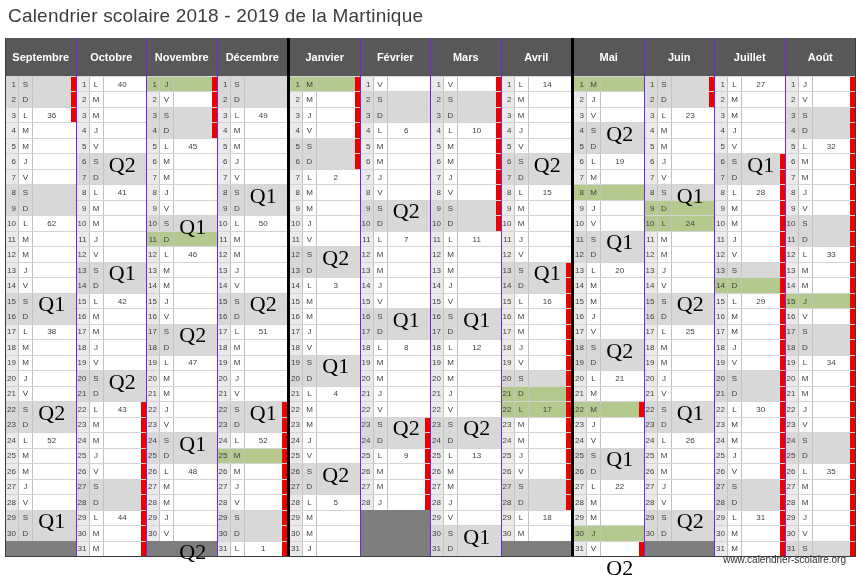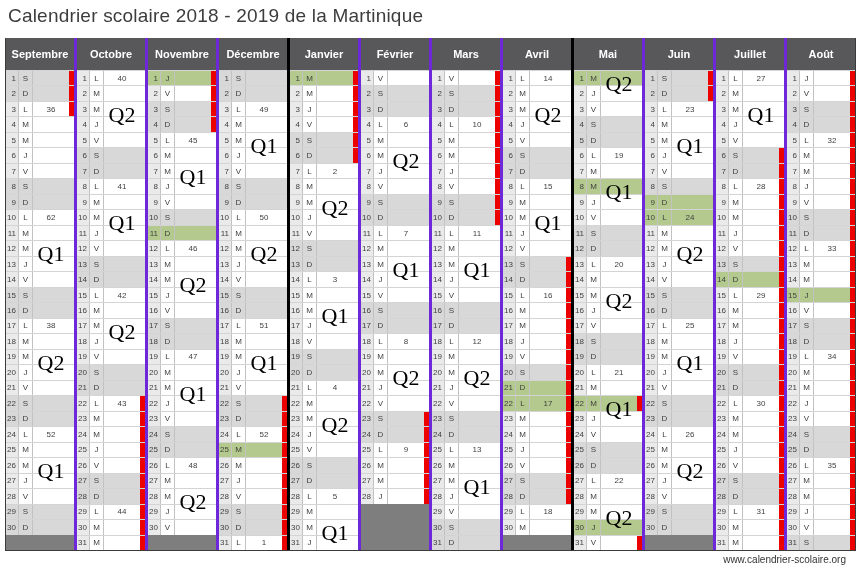--- a/index.html
+++ b/index.html
@@ -6,45 +6,45 @@
   body{width:860px;height:575px;font-family:"Liberation Sans",sans-serif;position:relative;overflow:hidden;}
 
   .topbar{position:absolute;top:0;left:0;right:8px;height:38px;}
   .page-title{position:absolute;left:8px;top:5px;font-size:19px;color:#3d3d3d;letter-spacing:.2px;}
   .legend{position:absolute;right:16px;top:3px;display:flex;flex-direction:column;gap:2px;}
   .legend-item{display:flex;align-items:center;gap:5px;height:13px;}
   .legend-swatch{width:26px;height:10px;display:inline-block;}
   .legend-label{font-size:8.5px;color:#222;}
 
   .calendar{position:absolute;left:5px;right:4px;top:38px;display:flex;border:1px solid #3b3b3b;border-top:none;}
-  .month{flex:1 1 0;min-width:0;border-left:3px solid #6d28d9;position:relative;}
+  .month{flex:1 1 0;min-width:0;border-left:1px solid #6d28d9;position:relative;}
   .month:first-child{border-left:none;}
   .month.trimester{border-left:3px solid #000;}
-  .month-header{height:32px;background:#58585a;color:#fff;font-weight:bold;font-size:11px;
+  .month-header{height:38px;background:#58585a;color:#fff;font-weight:bold;font-size:11px;
     display:flex;align-items:center;justify-content:center;}
   .days{position:relative;height:480px;display:grid;grid-template-rows:repeat(31,1fr);}
   .day-row{display:grid;grid-template-columns:13px 14px 1fr 5px;border-top:1px solid #d4d4d4;
     font-size:8px;color:#3f3f3f;min-height:0;}
   .day-row > div{min-height:0;display:flex;align-items:center;overflow:hidden;}
   .cell-num{background:#eaeaea;justify-content:flex-end;padding-right:2px;border-right:1px solid #c2c2c2;}
   .cell-letter{background:#fff;justify-content:center;border-right:1px solid #c2c2c2;}
   .cell-week{background:#fff;justify-content:center;}
   .cell-strip{background:#fff;}
   .day-row.weekend .cell-num,.day-row.weekend .cell-letter,
   .day-row.weekend .cell-week,.day-row.weekend .cell-strip{background:#d8d8d8;}
   .day-row.holiday .cell-num,.day-row.holiday .cell-letter,
   .day-row.holiday .cell-week,.day-row.holiday .cell-strip{background:#b4c98e;}
   .day-row.vacation .cell-strip{background:#ec0000;}
   .day-row.filler .cell-num,.day-row.filler .cell-letter,
   .day-row.filler .cell-week,.day-row.filler .cell-strip{background:#7e7e7e;}
   .day-row.filler{border-top-color:#7e7e7e;}
   .day-row.filler > div{border-right-color:#7e7e7e;}
 
   .annotation{position:absolute;left:27px;right:5px;text-align:center;pointer-events:none;
-    font-family:"Liberation Serif",serif;font-size:22px;line-height:23px;color:#000;z-index:3;}
+    font-family:"Liberation Serif",serif;font-size:22px;line-height:23px;color:#000;z-index:3;margin-top:44px;}
 
   .footer{position:absolute;right:14px;top:554px;font-size:10px;color:#333;margin-left:8px;}
 </style>
 </head>
 <body>
 
 <div class="topbar">
   <div class="page-title">Calendrier scolaire 2018 - 2019 de la Martinique</div>
 </div>
 

